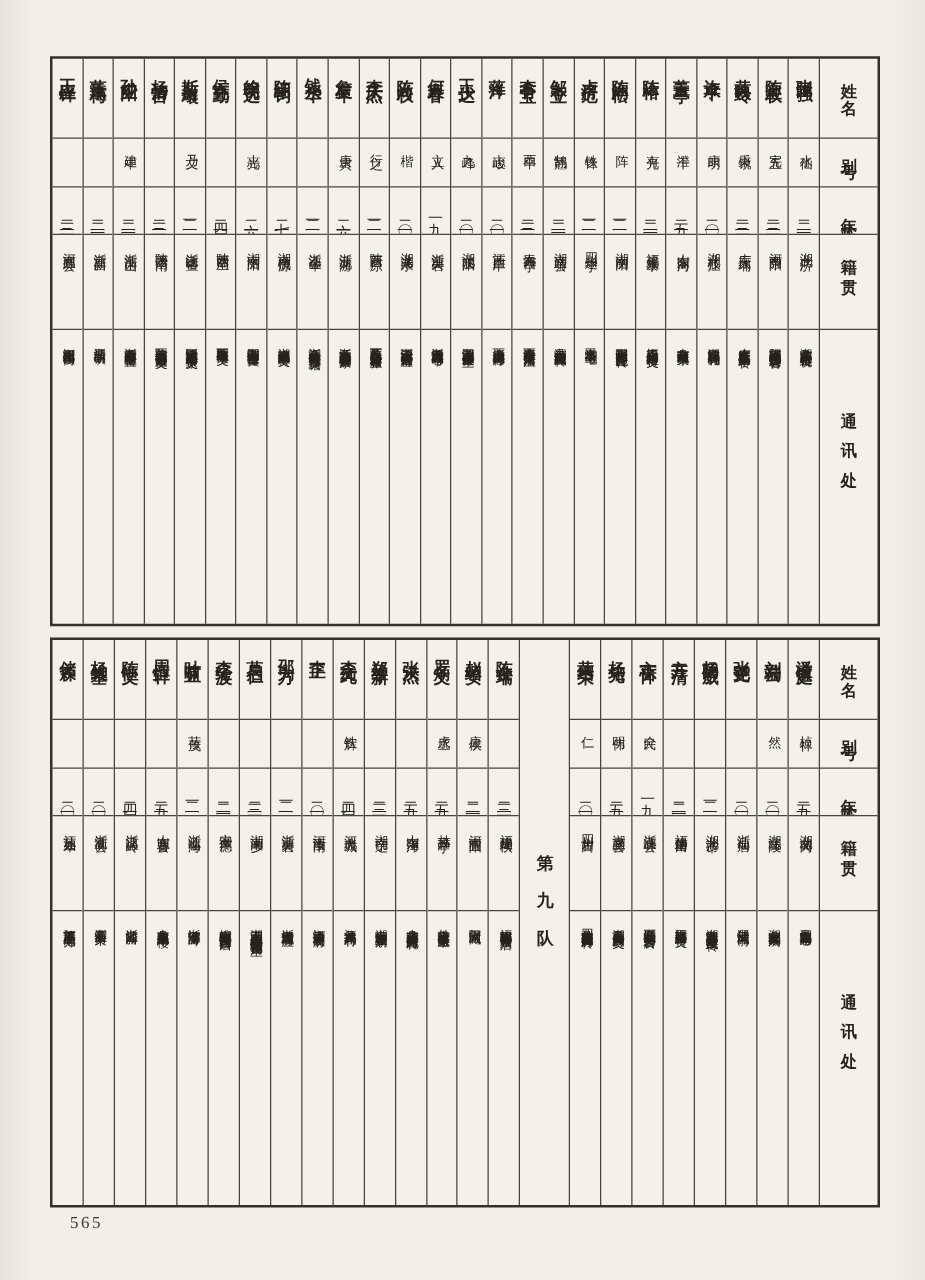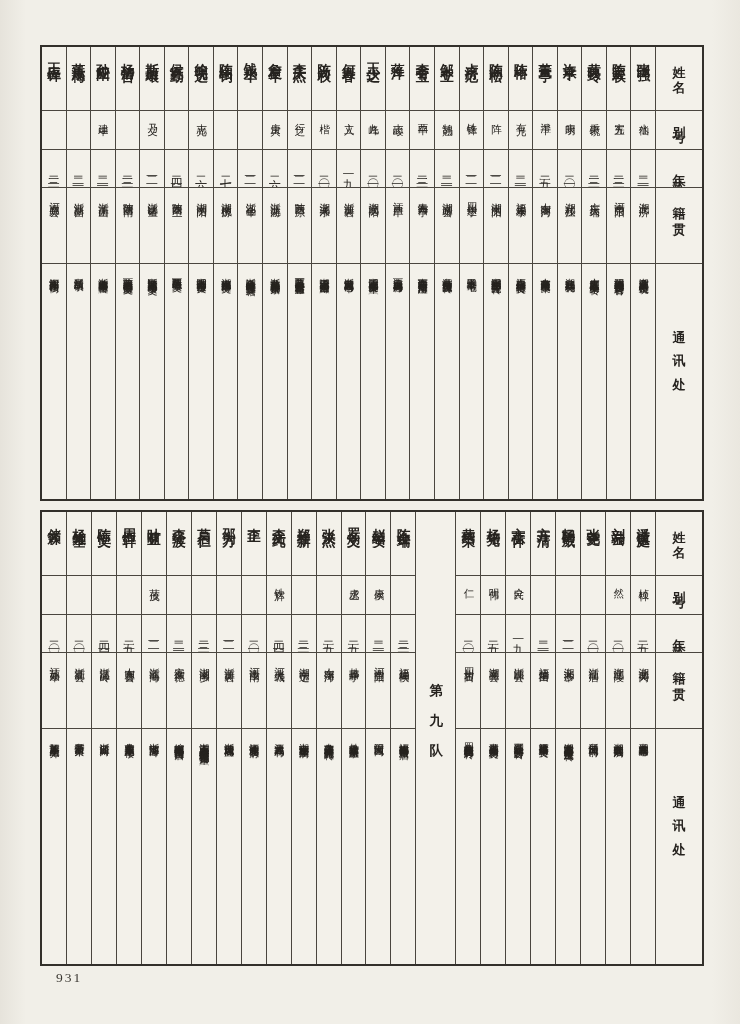--- a/index.html
+++ b/index.html
@@ -924,14 +924,14 @@
         </div>
         <div class="cell r-origin origin-cell">
           <span class="vtext">江苏如皋</span>
         </div>
         <div class="cell r-addr addr-cell">
           <span class="vtext">江苏如皋丁所南七里井</span>
         </div>
       </div>
     </div>
 
-  <div class="page-number">931</div>
+  <div class="page-number">565</div>
 </div>
 
 </body></html>

